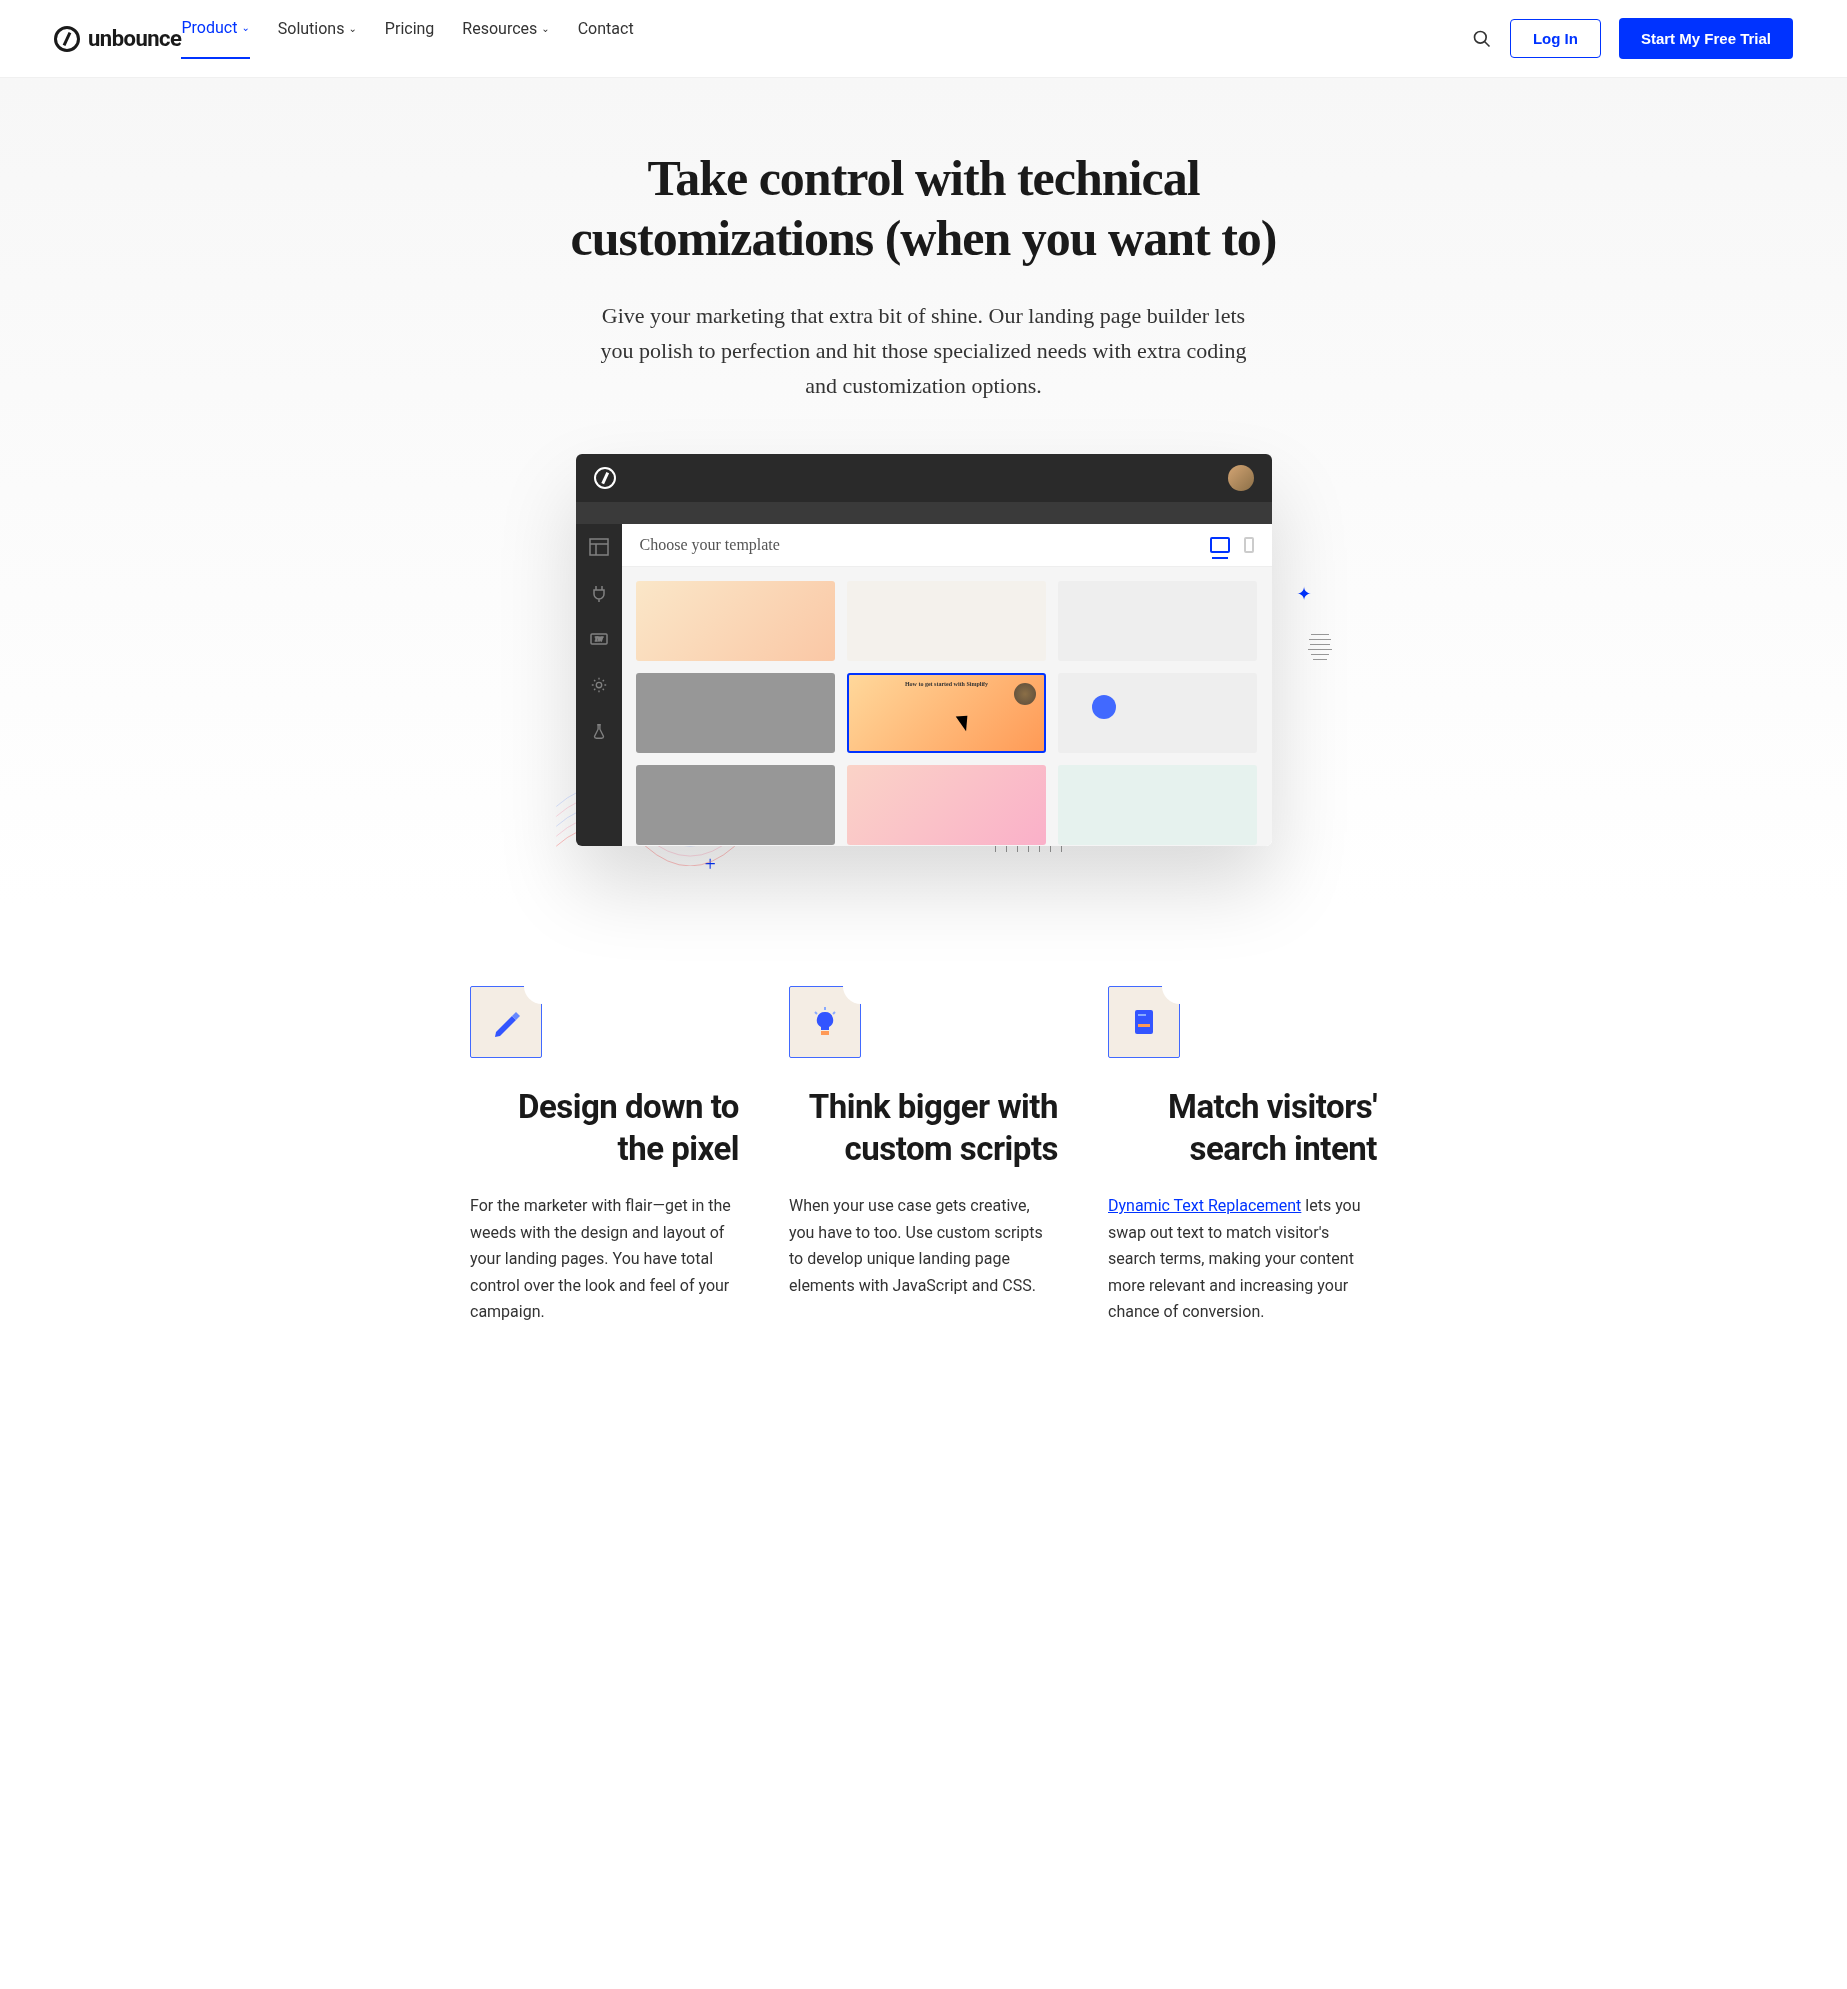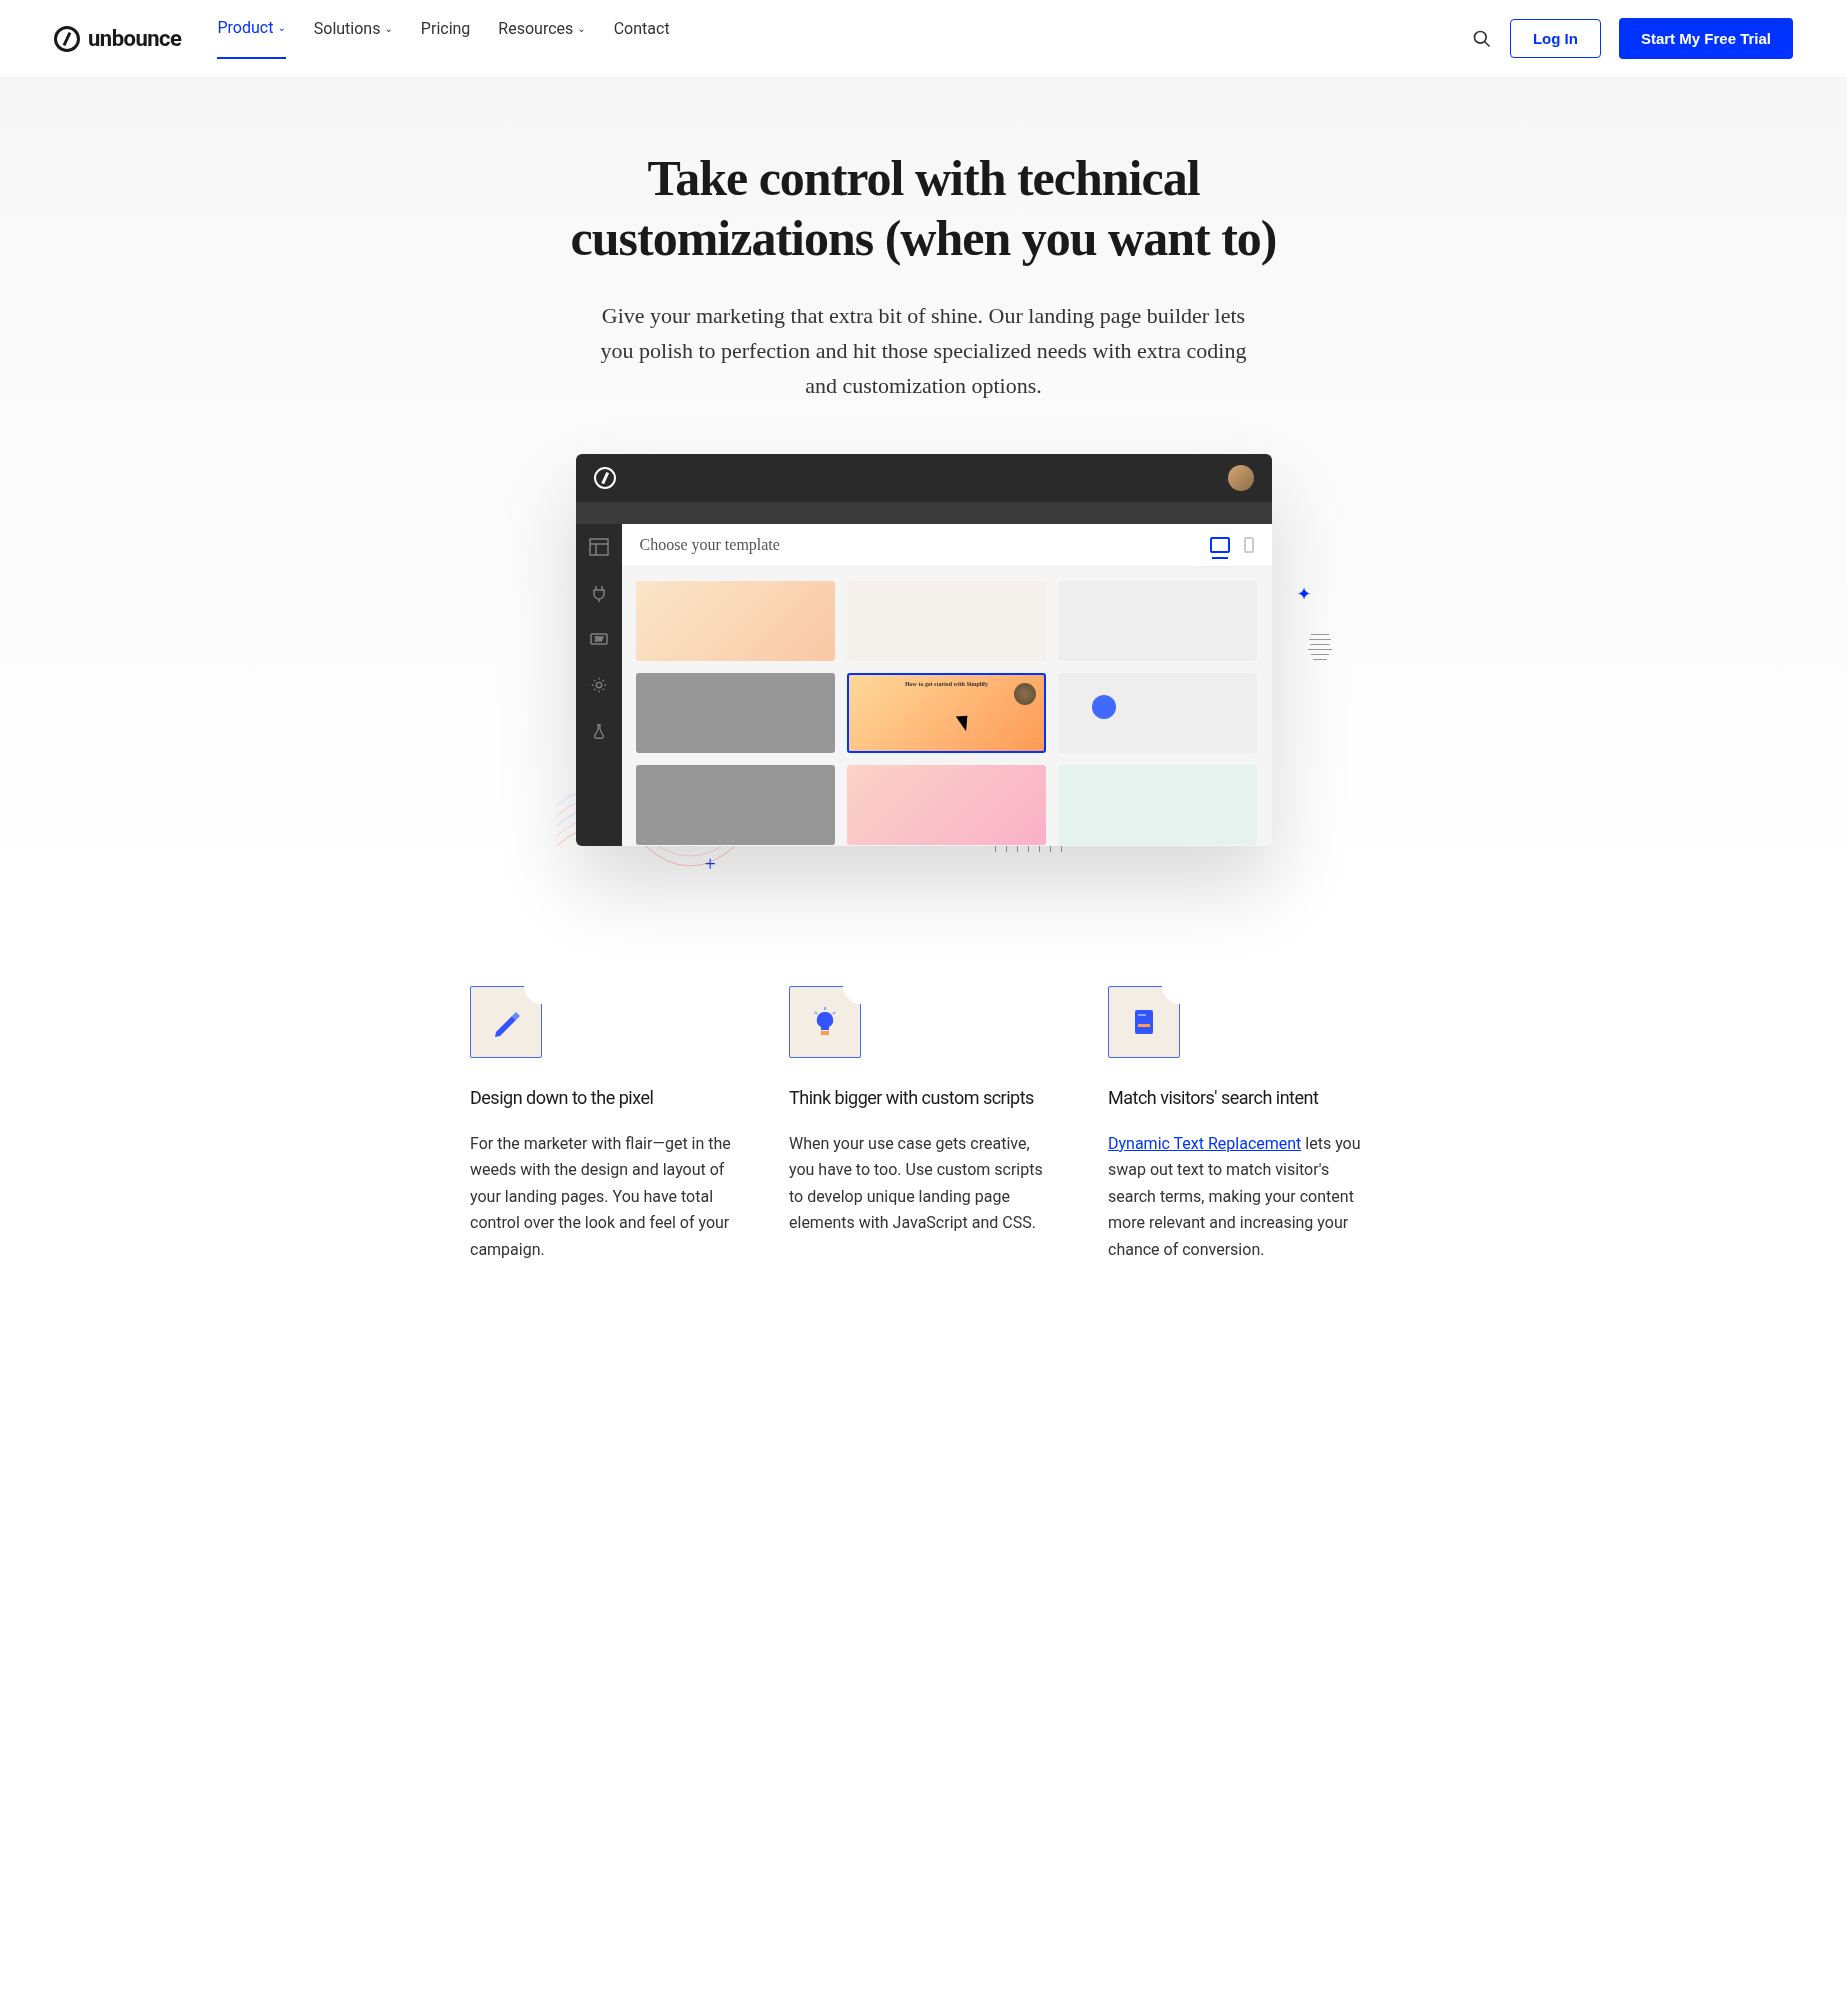--- a/index.html
+++ b/index.html
@@ -1,20 +1,20 @@
 <!DOCTYPE html>
 <html><head>
 <meta charset="utf-8">
 <style>
 * { margin: 0; padding: 0; box-sizing: border-box; }
 body { font-family: -apple-system, BlinkMacSystemFont, 'Segoe UI', Roboto, Helvetica, Arial, sans-serif; color: #1a1a1a; background: #fff; }
 
 
 .header { display: flex; align-items: center; justify-content: space-between; padding: 18px 54px; border-bottom: 1px solid #f0f0f0; background: #fff; }
-.header-left { display: flex; align-items: center; gap: 36px; }
+.header-left { display: flex; align-items: center; }
 .logo { display: flex; align-items: center; gap: 8px; font-weight: 700; font-size: 22px; letter-spacing: -0.5px; }
 .logo-mark { width: 26px; height: 26px; border: 3px solid #1a1a1a; border-radius: 50%; position: relative; }
 .logo-mark::before { content: ""; position: absolute; width: 3px; height: 14px; background: #1a1a1a; left: 50%; top: 50%; transform: translate(-50%, -50%) rotate(25deg); }
 .nav { display: flex; gap: 28px; }
 .nav-item { font-size: 16px; color: #333; cursor: pointer; display: flex; align-items: center; gap: 4px; padding-bottom: 20px; }
 .nav-item.active { color: #0033ff; border-bottom: 2px solid #0033ff; }
 .chevron { font-size: 10px; color: inherit; }
 .header-right { display: flex; align-items: center; gap: 18px; }
 .search-icon { width: 20px; height: 20px; }
 .btn-outline { border: 1.5px solid #0033ff; color: #0033ff; background: #fff; padding: 10px 22px; border-radius: 4px; font-weight: 600; font-size: 15px; cursor: pointer; }
@@ -66,21 +66,21 @@
 .deco-lines span { display: block; height: 1px; background: #999; }
 .deco-ticks { position: absolute; left: 58%; bottom: -6px; display: flex; gap: 10px; }
 .deco-ticks span { width: 1px; height: 12px; background: #999; }
 .wavy { position: absolute; left: 80px; bottom: -20px; width: 179px; height: 119px; overflow: hidden; }
 
 
 .features { max-width: 1015px; margin: 80px auto 60px; display: grid; grid-template-columns: repeat(3, 1fr); gap: 50px; padding: 0 54px; }
 .feature { }
 .feature-icon { width: 72px; height: 72px; border: 1.5px solid #4169ff; border-radius: 2px; background: #f4ede4; display: flex; align-items: center; justify-content: center; margin-bottom: 28px; position: relative; }
 .feature-icon::after { content: ""; position: absolute; top: -1px; right: -1px; width: 18px; height: 18px; background: #fff; border-bottom-left-radius: 100%; }
-.feature h3 { font-size: 18px; font-weight: 400; line-height: 1.3; margin-bottom: 22px; letter-spacing: -0.5px; }
+.feature h3 { font-size: 33px; font-weight: 700; line-height: 1.3; margin-bottom: 22px; letter-spacing: -0.5px; text-align: right; }
 .feature p { font-size: 16px; line-height: 1.65; color: #333; }
 .feature a { color: #0033ff; text-decoration: underline; }
 </style>
 </head>
 <body>
 
 <header class="header">
   <div class="header-left">
     <div class="logo">
       <span class="logo-mark"></span>

